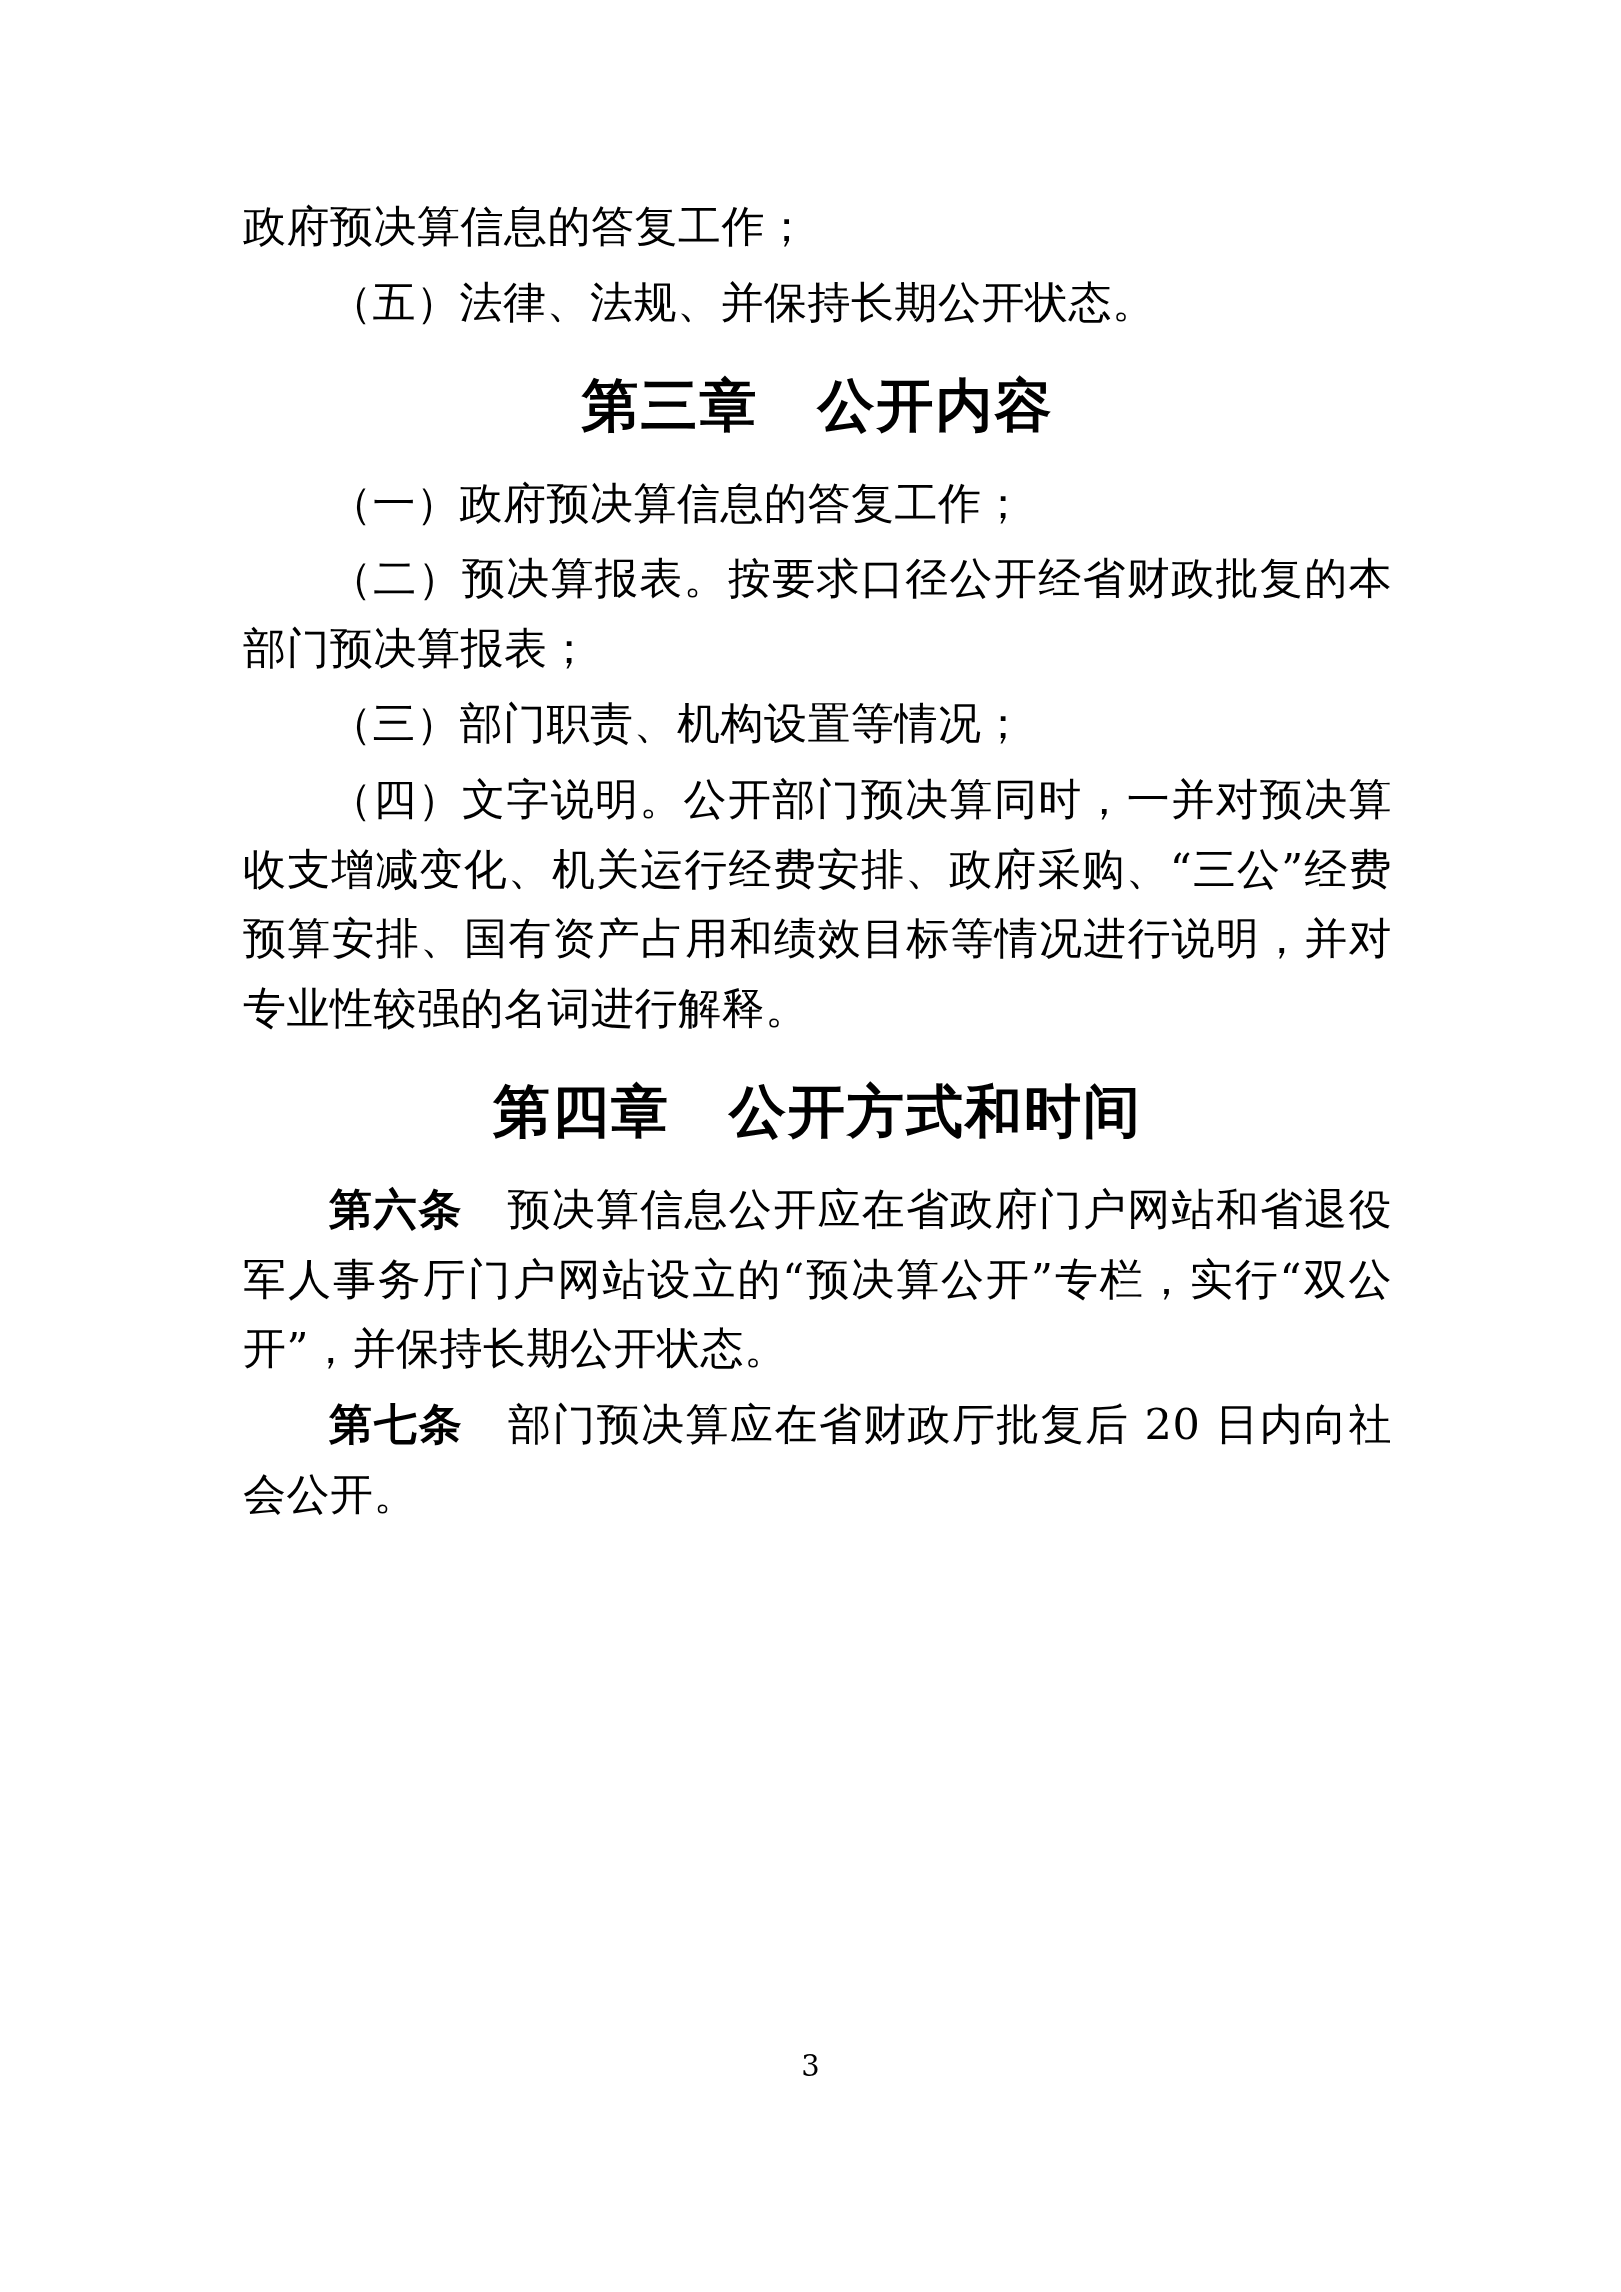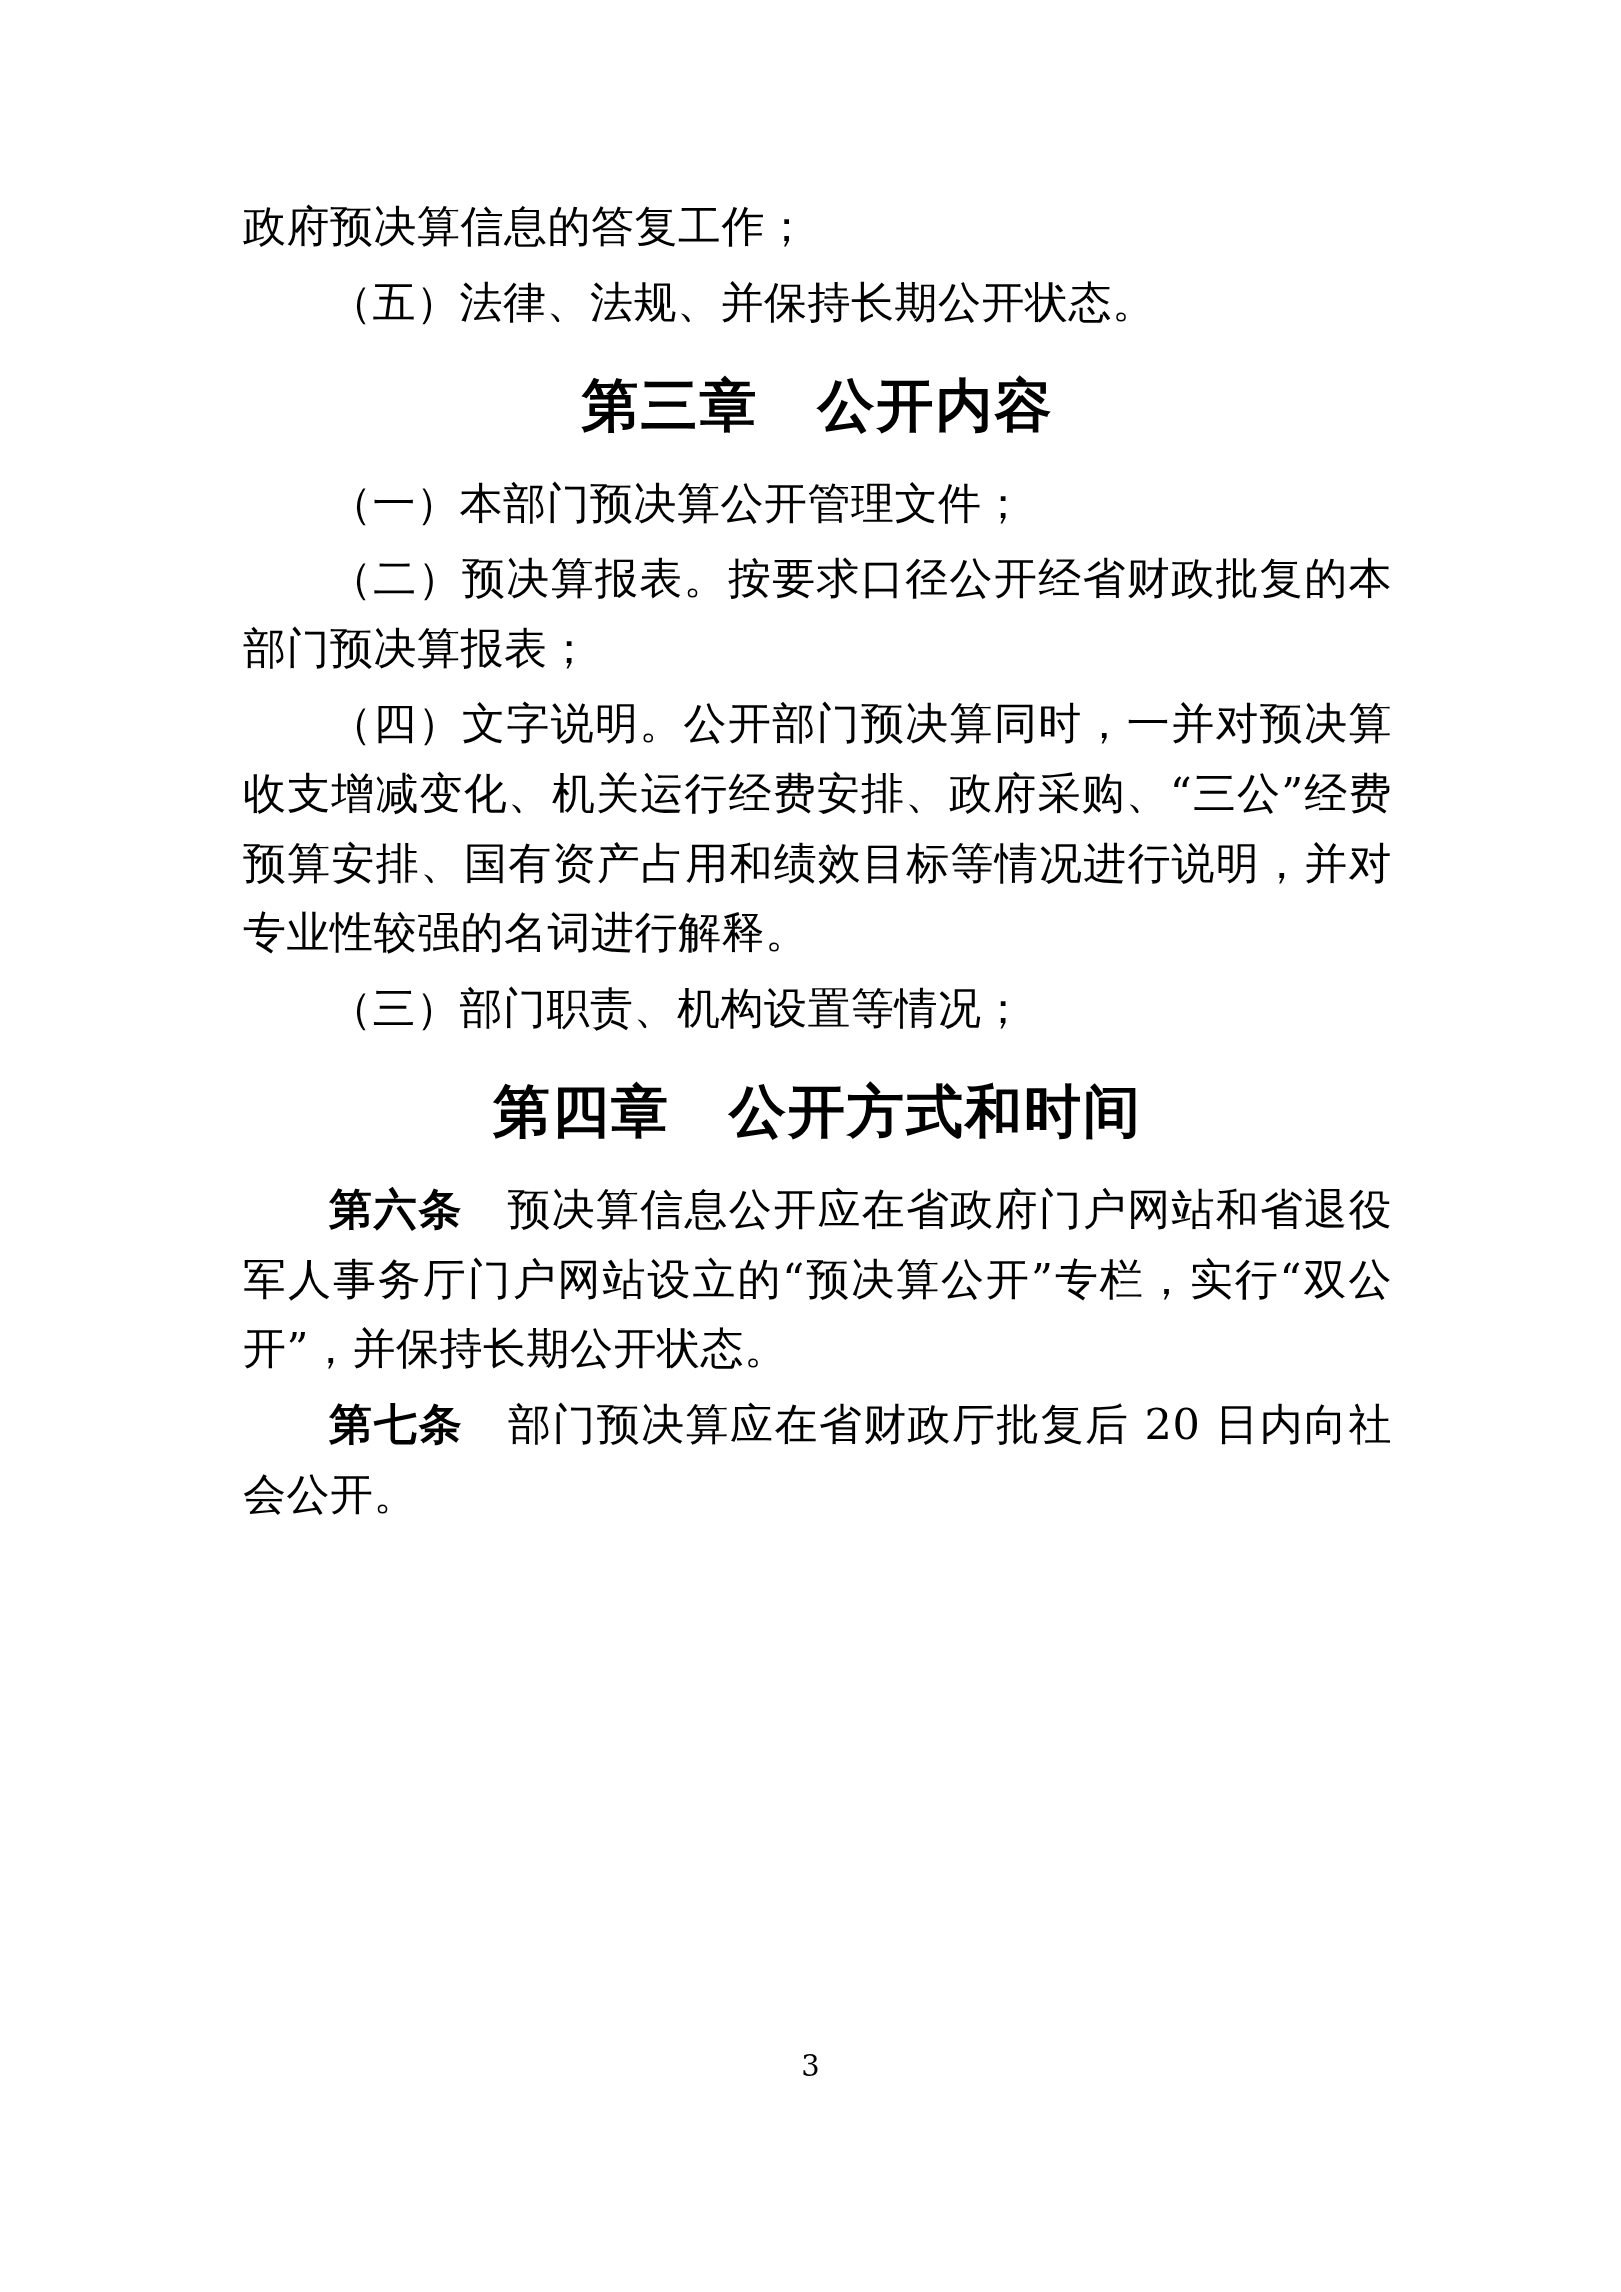--- a/index.html
+++ b/index.html
@@ -63,27 +63,27 @@
 <div class="page">
   <div class="content">
 
     <p class="para">政府预决算信息的答复工作；</p>
 
     <p class="para indent">（五）法律、法规、并保持长期公开状态。</p>
 
     <h2 class="chapter">第三章　公开内容</h2>
 
 
-    <p class="para indent">（一）本部门预决算公开管理文件；</p>
+    <p class="para indent">（一）政府预决算信息的答复工作；</p>
 
     <p class="para indent">（二）预决算报表。按要求口径公开经省财政批复的本部门预决算报表；</p>
 
+    <p class="para indent">（三）部门职责、机构设置等情况；</p>
+
     <p class="para indent">（四）文字说明。公开部门预决算同时，一并对预决算收支增减变化、机关运行经费安排、政府采购、“三公”经费预算安排、国有资产占用和绩效目标等情况进行说明，并对专业性较强的名词进行解释。</p>
-
-    <p class="para indent">（三）部门职责、机构设置等情况；</p>
 
     <h2 class="chapter">第四章　公开方式和时间</h2>
 
     <p class="para indent"><span class="art-label">第六条</span>　<span>预决算信息公开应在省政府门户网站和省退役军人事务厅门户网站设立的“预决算公开”专栏，实行“双公开”，并保持长期公开状态。</span></p>
 
     <p class="para indent"><span class="art-label">第七条</span>　<span>部门预决算应在省财政厅批复后 20 日内向社会公开。</span></p>
 
 
 
   </div>

